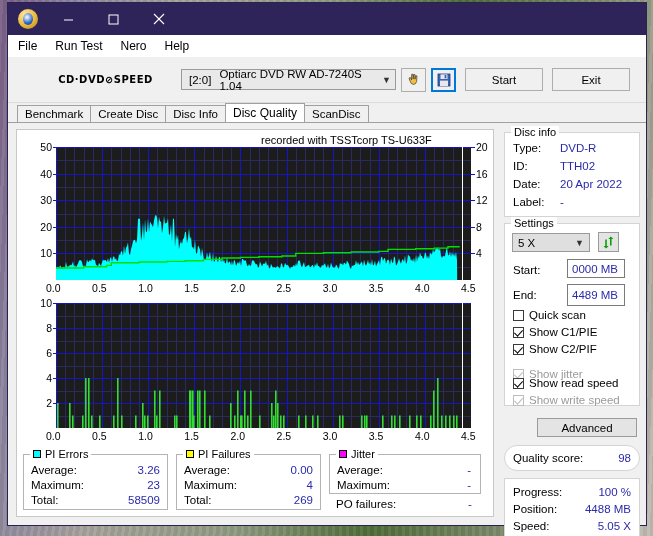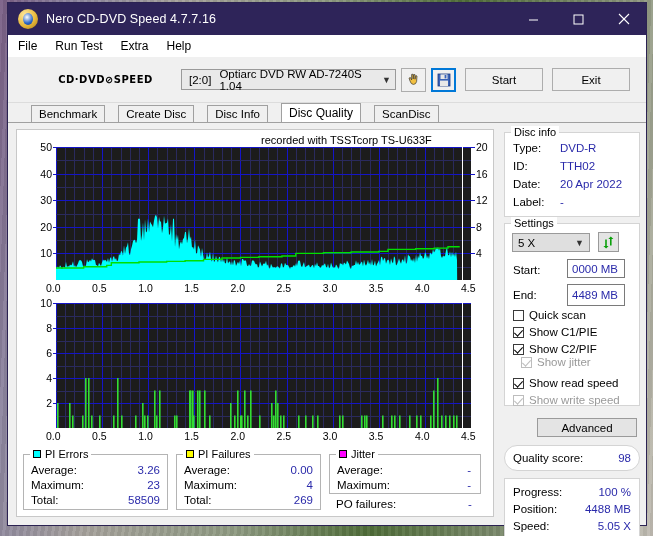--- a/index.html
+++ b/index.html
@@ -54,21 +54,21 @@
     display:flex;align-items:center;justify-content:center;box-sizing:border-box;}
   .tbtn.sel{border:2px solid #0078d7;}
   .bigbtn{width:78px;height:23px;background:#f0f0f0;border:1px solid #adadad;
     font-size:11.5px;display:flex;align-items:center;justify-content:center;
     box-sizing:border-box;margin-left:9px;color:#000;}
   
   .tabstrip{height:19px;background:#f0f0f0;display:flex;align-items:flex-end;
     padding-left:9px;flex:none;position:relative;}
   .tab{height:16px;padding:8px 7px;font-size:11.5px;color:#000;
     border:1px solid #a0a0a0;border-bottom:none;background:#f0f0f0;
-    display:flex;align-items:center;box-sizing:border-box;margin-right:-1px;margin-left:14px;}
+    display:flex;align-items:center;box-sizing:border-box;margin-right:-1px;}
   .tab.active{height:19px;background:#fff;border-color:#a0a0a0;z-index:3;font-size:12px;}
   
   .content{flex:1;background:#f0f0f0;position:relative;border-top:1px solid #a0a0a0;}
   .mainpanel{position:absolute;left:8px;top:6px;width:478px;height:calc(100% - 14px);
     background:#fff;border:1px solid #c8c8c8;box-sizing:border-box;}
   .chart-title{position:absolute;font-size:11px;color:#000;white-space:nowrap;}
   .plot{position:absolute;background:#1c1c1c;overflow:hidden;}
   .grid-v,.grid-h{position:absolute;background:#1414c8;}
   .grid-v{width:1px;top:0;bottom:0;}
   .grid-h{height:1px;left:0;right:0;}
@@ -105,21 +105,20 @@
 </style>
 </head>
 <body>
 
 <div class="wallpaper"></div>
 
 <div class="window">
 
   <div class="titlebar">
     <div class="tb-icon"></div>
-    <div class="tb-title">Nero CD-DVD Speed 4.7.7.16</div>
     <div class="tb-btns">
       <div class="tb-btn">
         <svg width="11" height="11" viewBox="0 0 11 11">
             <line x1="1" y1="6" x2="10" y2="6" stroke="#fff" stroke-width="1"></line>
           </svg>
       </div>
       <div class="tb-btn">
         <svg width="11" height="11" viewBox="0 0 11 11">
             <rect x="1" y="1" width="9" height="9" fill="none" stroke="#fff" stroke-width="1"></rect>
           </svg>
@@ -129,21 +128,21 @@
             <line x1="1" y1="1" x2="11" y2="11" stroke="#fff" stroke-width="1.1"></line>
             <line x1="11" y1="1" x2="1" y2="11" stroke="#fff" stroke-width="1.1"></line>
           </svg>
       </div>
     </div>
   </div>
 
   <div class="menubar">
     <span>File</span>
     <span>Run Test</span>
-    <span>Extra</span>
+    <span>Nero</span>
     <span>Help</span>
   </div>
 
   <div class="toolbar">
     <div class="nero-logo">
       <div class="n2">CD·DVD⊘SPEED</div>
     </div>
     <div class="drv-select">
       <span class="idx">[2:0]</span>
       <span class="nm">Optiarc DVD RW AD-7240S 1.04</span>
@@ -502,21 +501,21 @@
         <span>Quick scan</span>
       </div>
       <div class="cbrow" style="left:8px;top:102px;">
         <span class="cbox checked"></span>
         <span>Show C1/PIE</span>
       </div>
       <div class="cbrow" style="left:8px;top:119px;">
         <span class="cbox checked"></span>
         <span>Show C2/PIF</span>
       </div>
-      <div class="cbrow dis" style="left:8px;top:132px;margin-left:8px;">
+      <div class="cbrow dis" style="left:8px;top:144px;">
         <span class="cbox checked"></span>
         <span>Show jitter</span>
       </div>
       <div class="cbrow" style="left:8px;top:153px;">
         <span class="cbox checked"></span>
         <span>Show read speed</span>
       </div>
       <div class="cbrow dis" style="left:8px;top:170px;">
         <span class="cbox checked"></span>
         <span>Show write speed</span>

